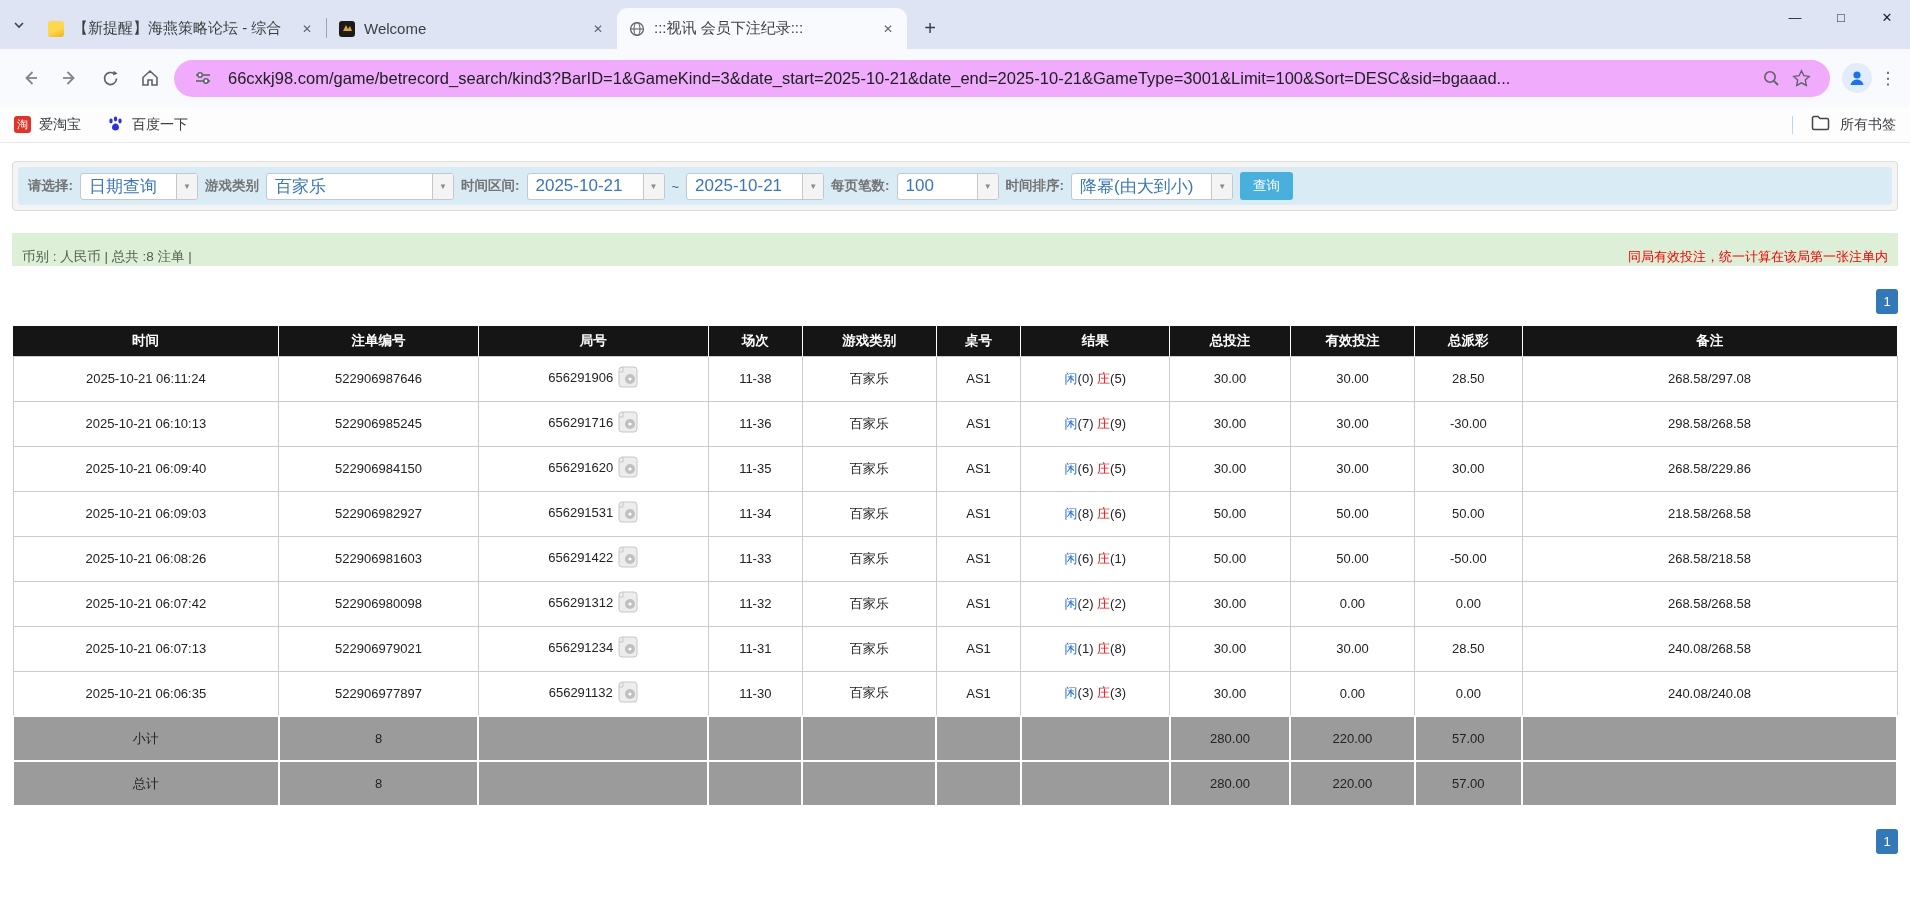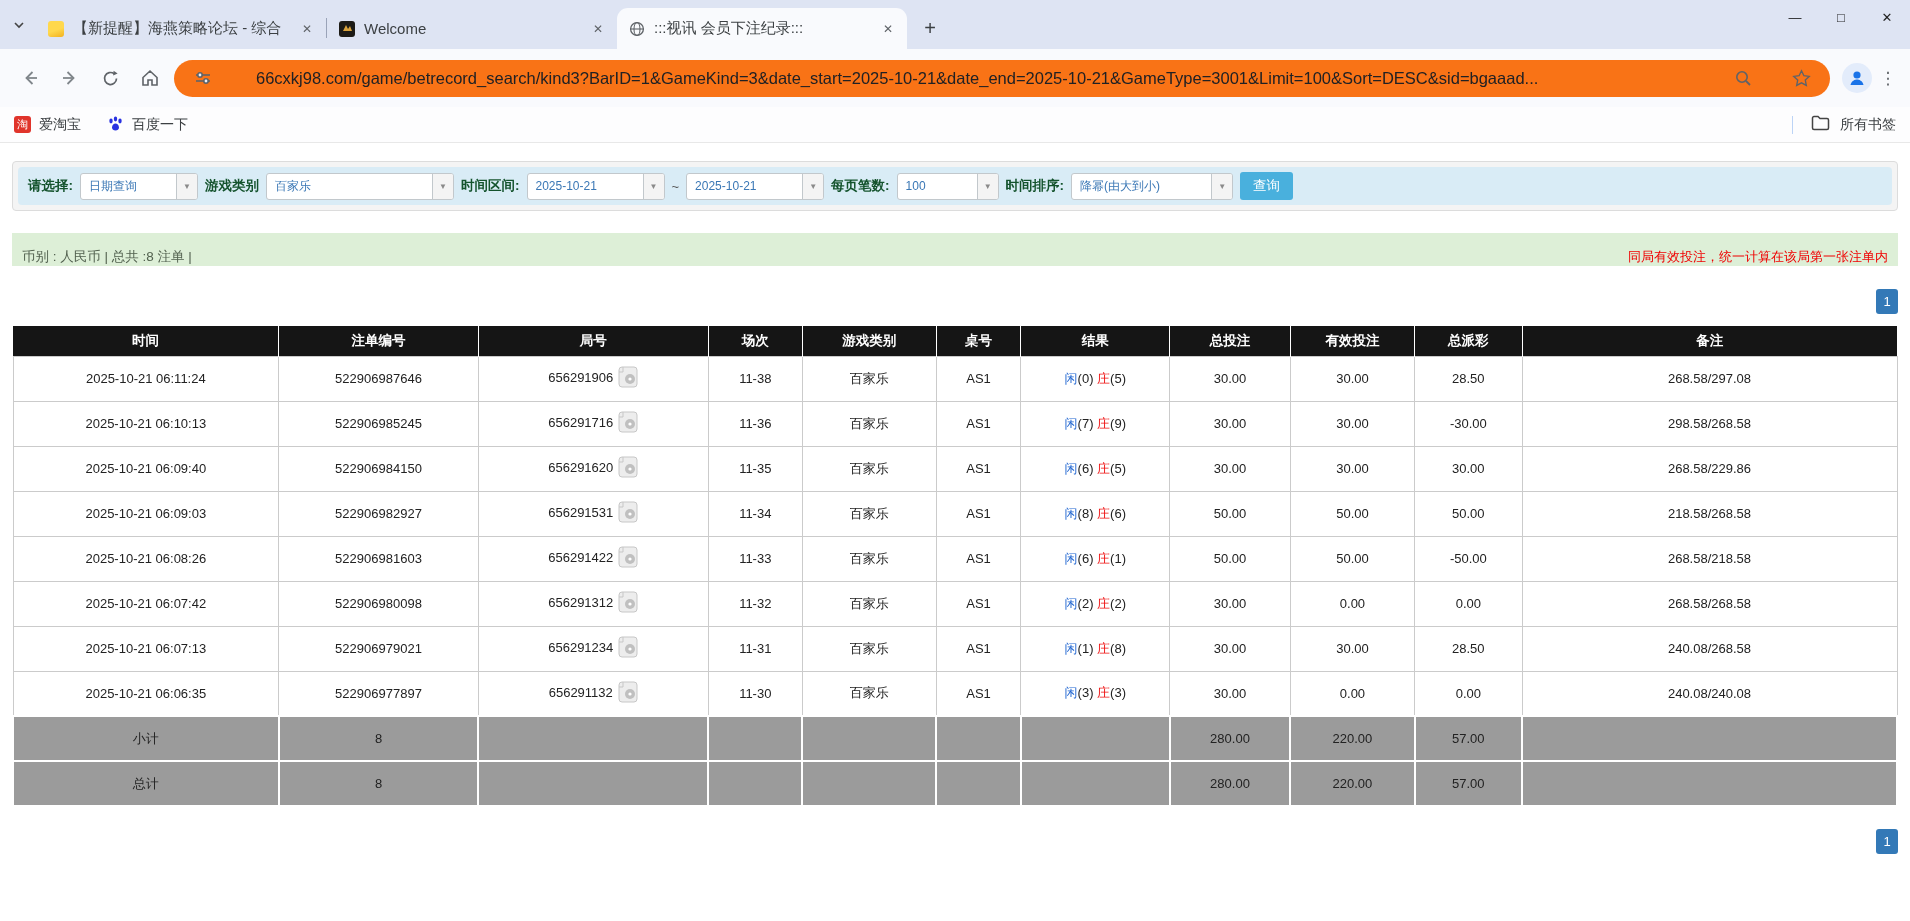--- a/index.html
+++ b/index.html
@@ -22,22 +22,22 @@
              justify-content:center; font-size:20px; color:#3c4043; }
   .fav { width:16px; height:16px; flex:none; }
   .fav-haiyan { background:linear-gradient(160deg,#ffd84d 55%,#f2b11f 100%); border-radius:3px; }
   .fav-welcome { background:#1d1b16; border-radius:3px; display:flex; align-items:center; justify-content:center; }
   .win-controls { position:absolute; right:0; top:0; height:34px; display:flex; }
   .win-controls span { width:46px; display:flex; align-items:center; justify-content:center;
                        font-size:13px; color:#1f1f1f; }
 
   .toolbar { height:58px; background:#f9fafd; display:flex; align-items:center; padding:0 10px; }
   .nav-btn { width:40px; height:40px; display:flex; align-items:center; justify-content:center; flex:none; }
-  .omnibox { flex:1; height:37px; margin:0 8px 0 4px; background:#f97316; border-radius:19px;
-             display:flex; align-items:center; padding:0 14px; min-width:0;gap:28px; }
+  .omnibox { flex:1; height:37px; margin:0 8px 0 4px; background:#f0abfc; border-radius:19px;
+             display:flex; align-items:center; padding:0 14px; min-width:0; }
   .omnibox .url { flex:1; font-size:16.5px; color:#202124; white-space:nowrap; overflow:hidden; margin-left:10px; }
   .omni-ic { flex:none; display:flex; align-items:center; justify-content:center; width:30px; }
   .avatar { width:30px; height:30px; border-radius:50%; background:#e3ecfb; display:flex;
             align-items:center; justify-content:center; margin:0 4px; }
   .menu-dots { width:24px; display:flex; align-items:center; justify-content:center;
                font-size:17px; color:#5f6368; }
 
   .bookmarks { height:36px; background:#fdfdfe; border-bottom:1px solid #e8e8e8;
                display:flex; align-items:center; padding:0 14px; font-size:14px; color:#3c4043; }
   .bm { display:flex; align-items:center; gap:8px; margin-right:26px; }
@@ -46,24 +46,24 @@
   .bm-right { margin-left:auto; display:flex; align-items:flex-end; gap:10px; }
   .bm-divider { width:1px; height:18px; background:#bcd4f6; margin-right:8px; }
 
   
   .page { padding:0 12px; }
   .page-title { font-size:20px; color:#2b2b2b; font-weight:400; margin:26px 0 0 2px; }
 
   .filter-panel { margin-top:18px; background:#f4f4f4; border:1px solid #dcdcdc; border-radius:4px; padding:5px; }
   .filter-inner { background:#d9ecf6; border-radius:4px; height:38px; display:flex;
                   align-items:center; padding:0 10px; gap:7px; }
-  .flabel { color:#14532d; font-weight:bold; font-size:13.5px; white-space:nowrap; }
+  .flabel { color:#737373; font-weight:bold; font-size:13.5px; white-space:nowrap; }
   .combo { background:#fff; border:1px solid #c2c8cc; border-radius:3px; height:27px;
            display:flex; align-items:stretch; }
-  .combo .val { flex:1; display:flex; align-items:center; padding:0 8px; color:#3a77b5; font-size:12px; }
+  .combo .val { flex:1; display:flex; align-items:center; padding:0 8px; color:#3a77b5; font-size:17px; }
   .combo .arrow { width:21px; border-left:1px solid #c2c8cc; background:#f4f4f4; color:#8a8a8a;
                   font-size:8px; display:flex; align-items:center; justify-content:center; border-radius:0 2px 2px 0; }
   .w115{width:118px} .w185{width:188px} .w135{width:138px} .w100{width:102px} .w160{width:162px}
   .tilde { color:#555; font-size:13px; }
   .search-btn { background:#49b0dd; color:#fff; border:none; border-radius:3px; height:28px;
                 padding:0 13px; font-size:13.5px; cursor:pointer; }
 
   .summary-bar { margin-top:22px; background:#ddefd7; height:33px; display:flex; align-items:flex-end;
                  justify-content:space-between; padding:0 10px; font-size:13.5px; }
   .summary-left { color:#52614f; }

